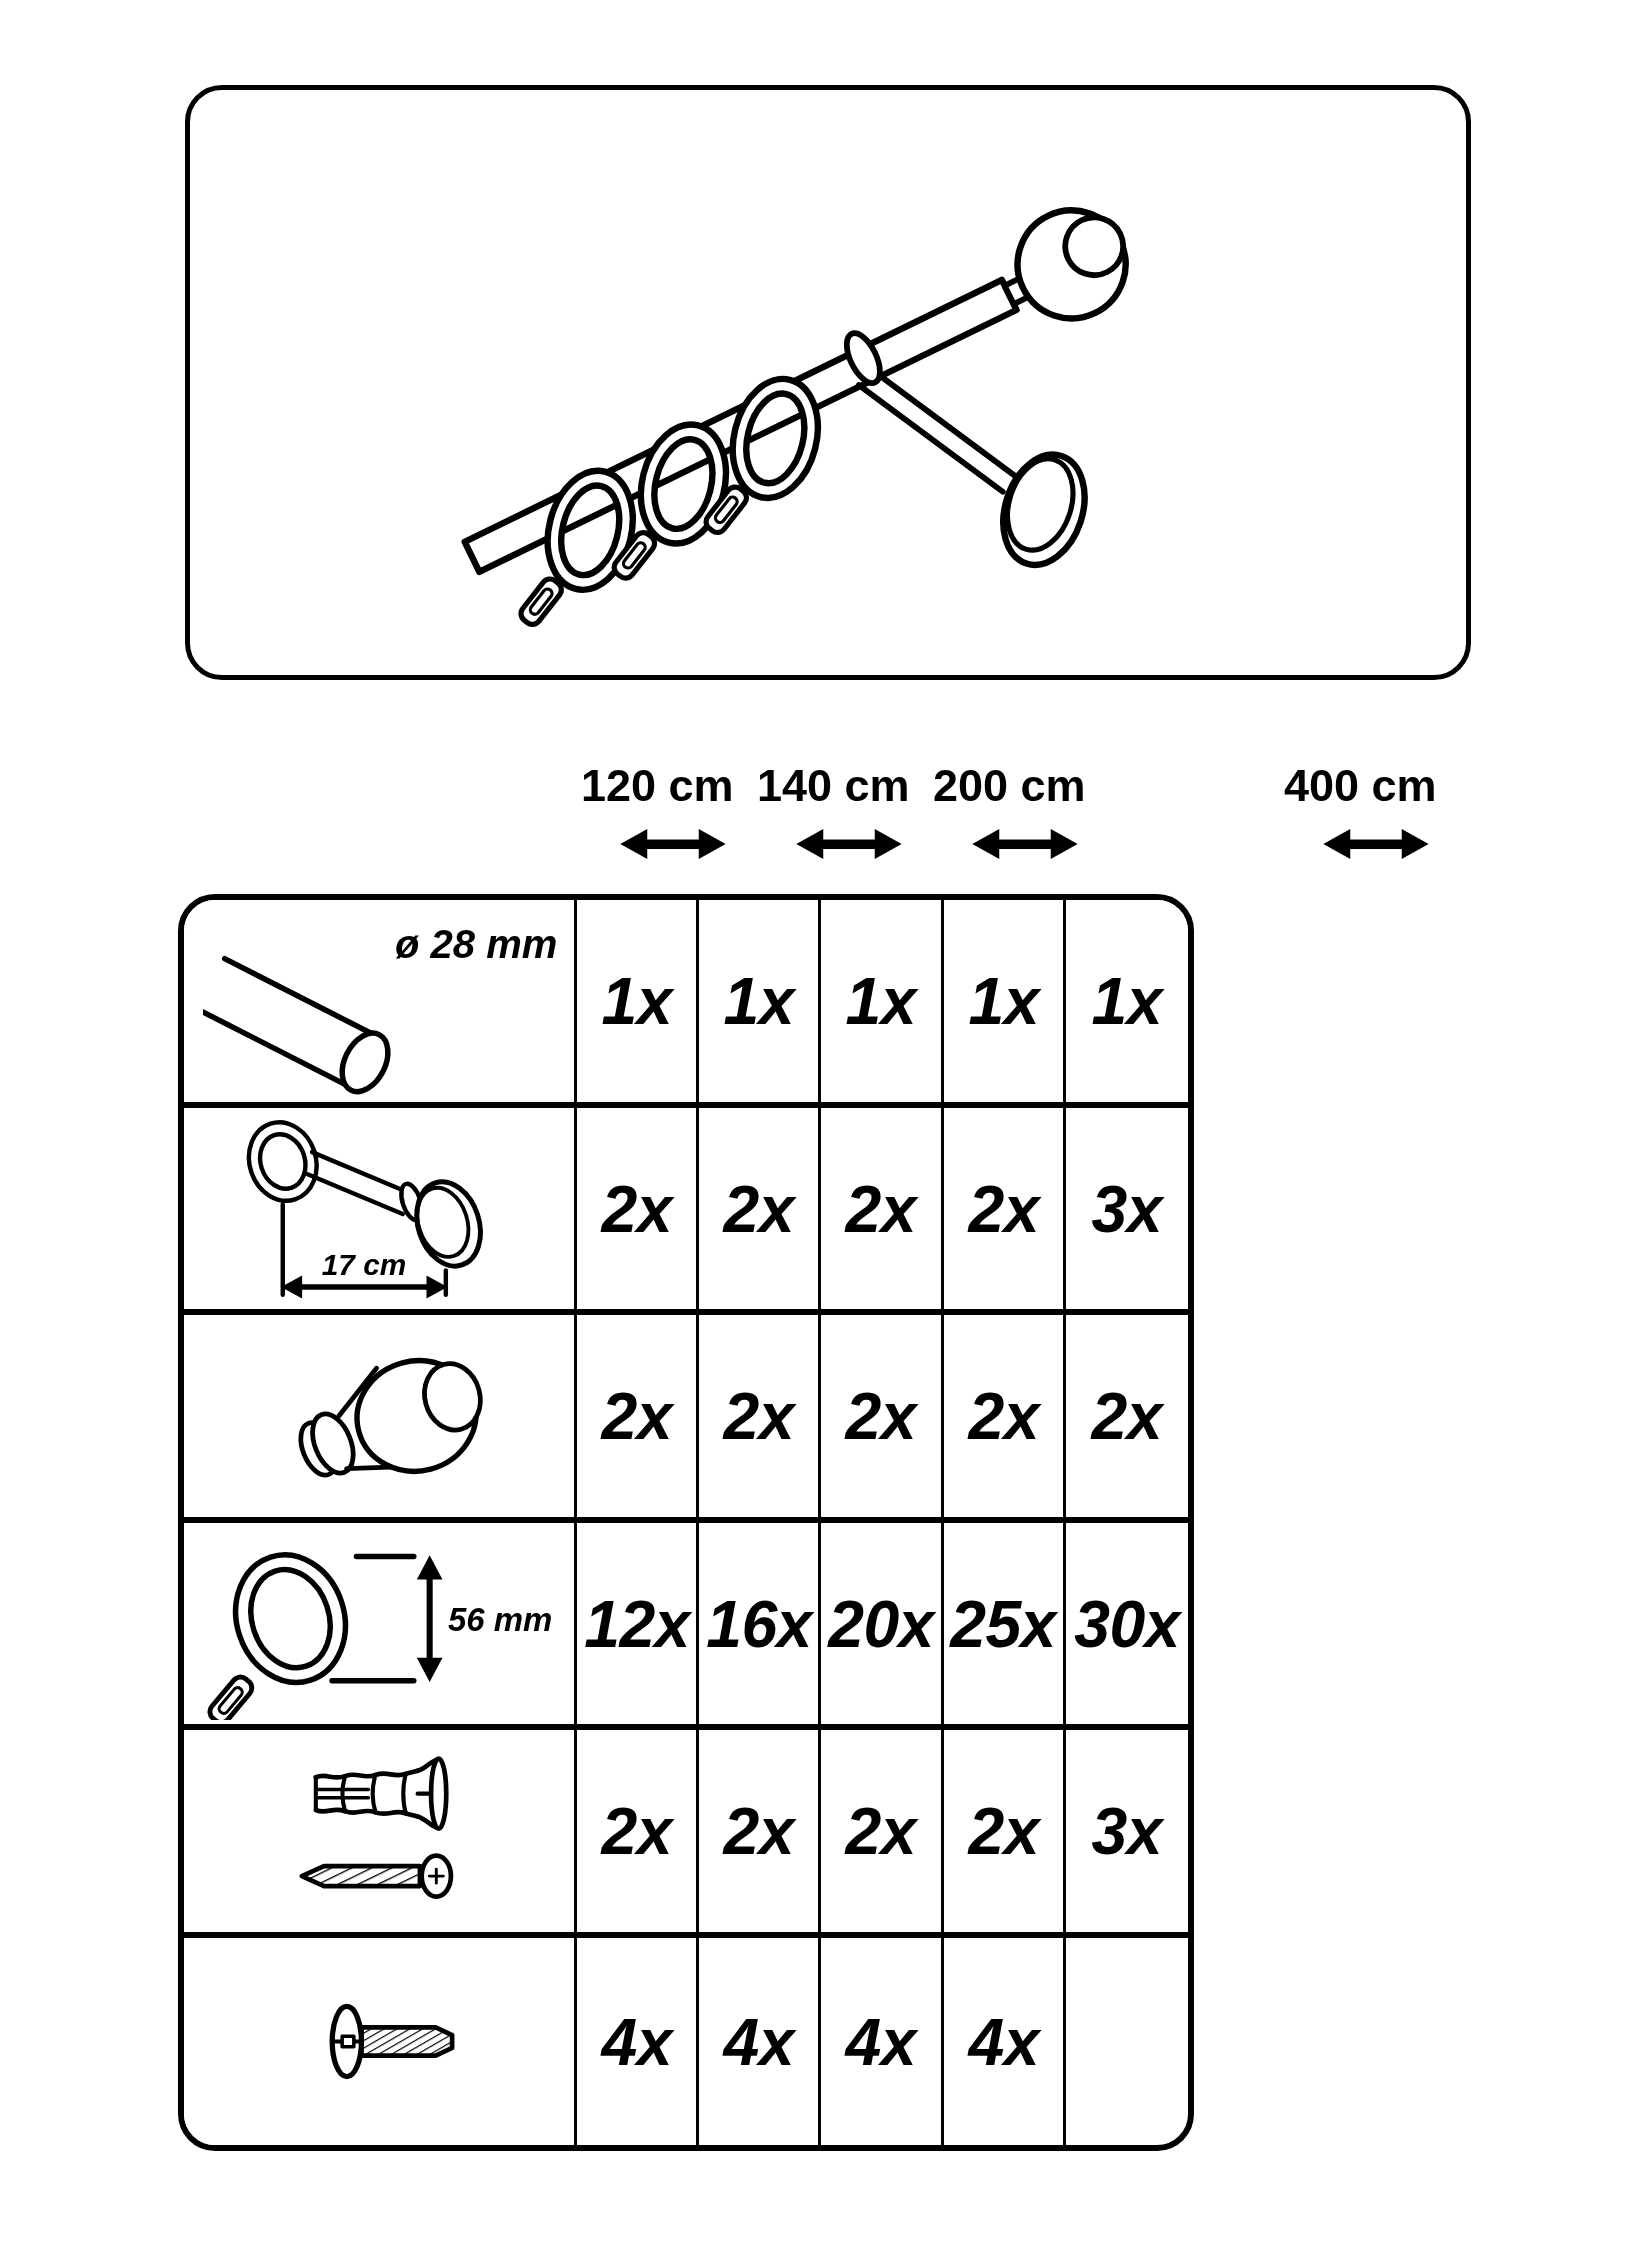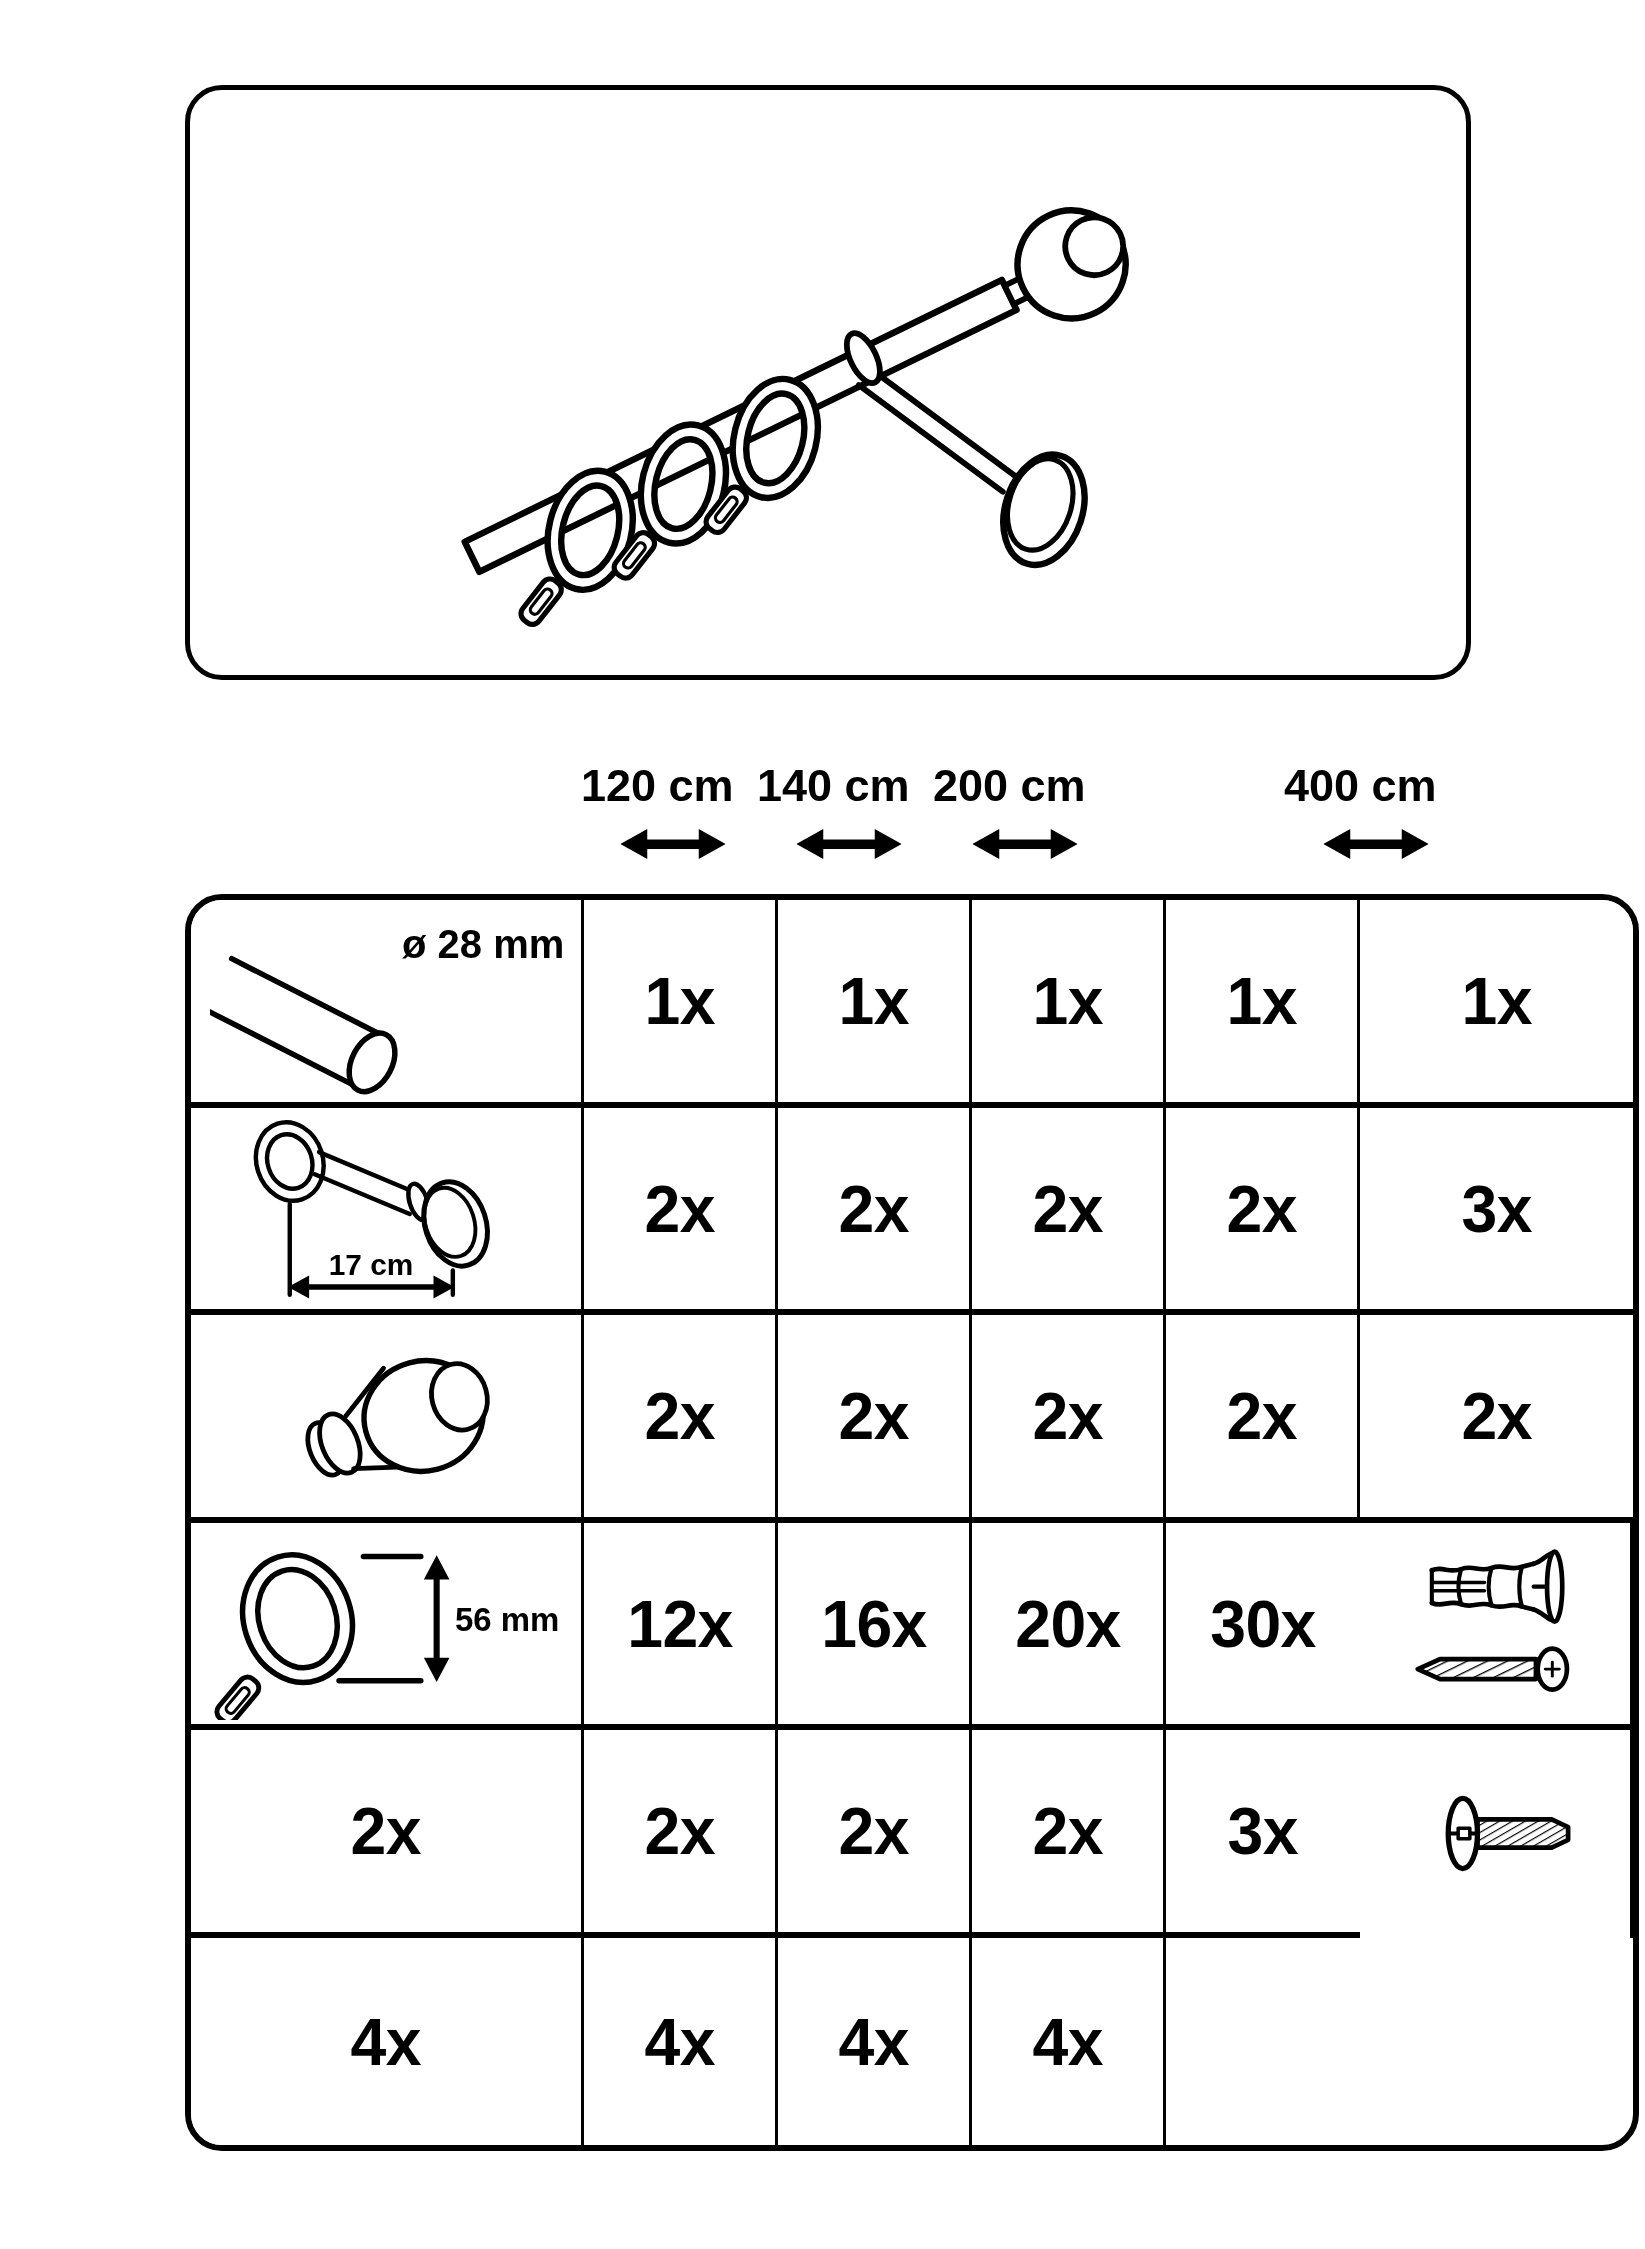--- a/index.html
+++ b/index.html
@@ -10,25 +10,25 @@
   .hero-box{position:absolute;left:185px;top:85px;width:1286px;height:595px;
             border:5.8px solid #000;border-radius:37px;box-sizing:border-box;
             display:flex;align-items:center;justify-content:center;}
 
   
   .size-col{position:absolute;top:760px;width:184px;text-align:left;}
   .size-label{font-size:45px;font-weight:bold;letter-spacing:0px;display:block;}
   .size-arrow{display:block;margin:14px auto 0 auto;}
 
   
-  .parts-table{position:absolute;left:185px;top:894px;width:1454px;height:1257px;
+  .parts-table{position:absolute;left:178px;top:894px;width:1016px;height:1257px;
                border:6.4px solid #000;border-radius:37px;box-sizing:border-box;
                overflow:hidden;display:grid;
                grid-template-columns:393px repeat(5,1fr);
-               grid-template-rows:repeat(6,1fr);}
+               grid-template-rows:repeat(6,1fr);font-style:italic;}
   .cell{display:flex;align-items:center;justify-content:center;box-sizing:border-box;background:#fff;}
   .cell.br{border-right:3.9px solid #000;}
   .cell.bb{border-bottom:6.4px solid #000;}
   .icon-cell{position:relative;}
   .qty{font-size:67px;font-weight:bold;letter-spacing:-0.6px;transform:scaleX(.96);}
 
   .rod-label{position:absolute;top:22px;right:16.7px;font-size:40px;font-weight:bold;}
   .rod-art{position:absolute;left:19px;top:33px;}
 
   
@@ -244,20 +244,23 @@
     </div>
     <div class="cell br bb">
         <span class="qty">12x</span>
       </div>
     <div class="cell br bb">
         <span class="qty">16x</span>
       </div>
     <div class="cell br bb">
         <span class="qty">20x</span>
       </div>
+    <div class="cell br bb">
+        <span class="qty">25x</span>
+      </div>
     <div class="cell bb">
         <span class="qty">30x</span>
       </div>
 
     <div class="cell icon-cell br bb">
       <svg class="art" width="270" height="193" viewBox="0 0 460 330">
         <defs>
           <pattern id="hatchA" width="15" height="15" patternUnits="userSpaceOnUse" patternTransform="rotate(64)">
             <line x1="0" y1="0" x2="0" y2="15" stroke="#000" stroke-width="4.5"></line>
           </pattern>

